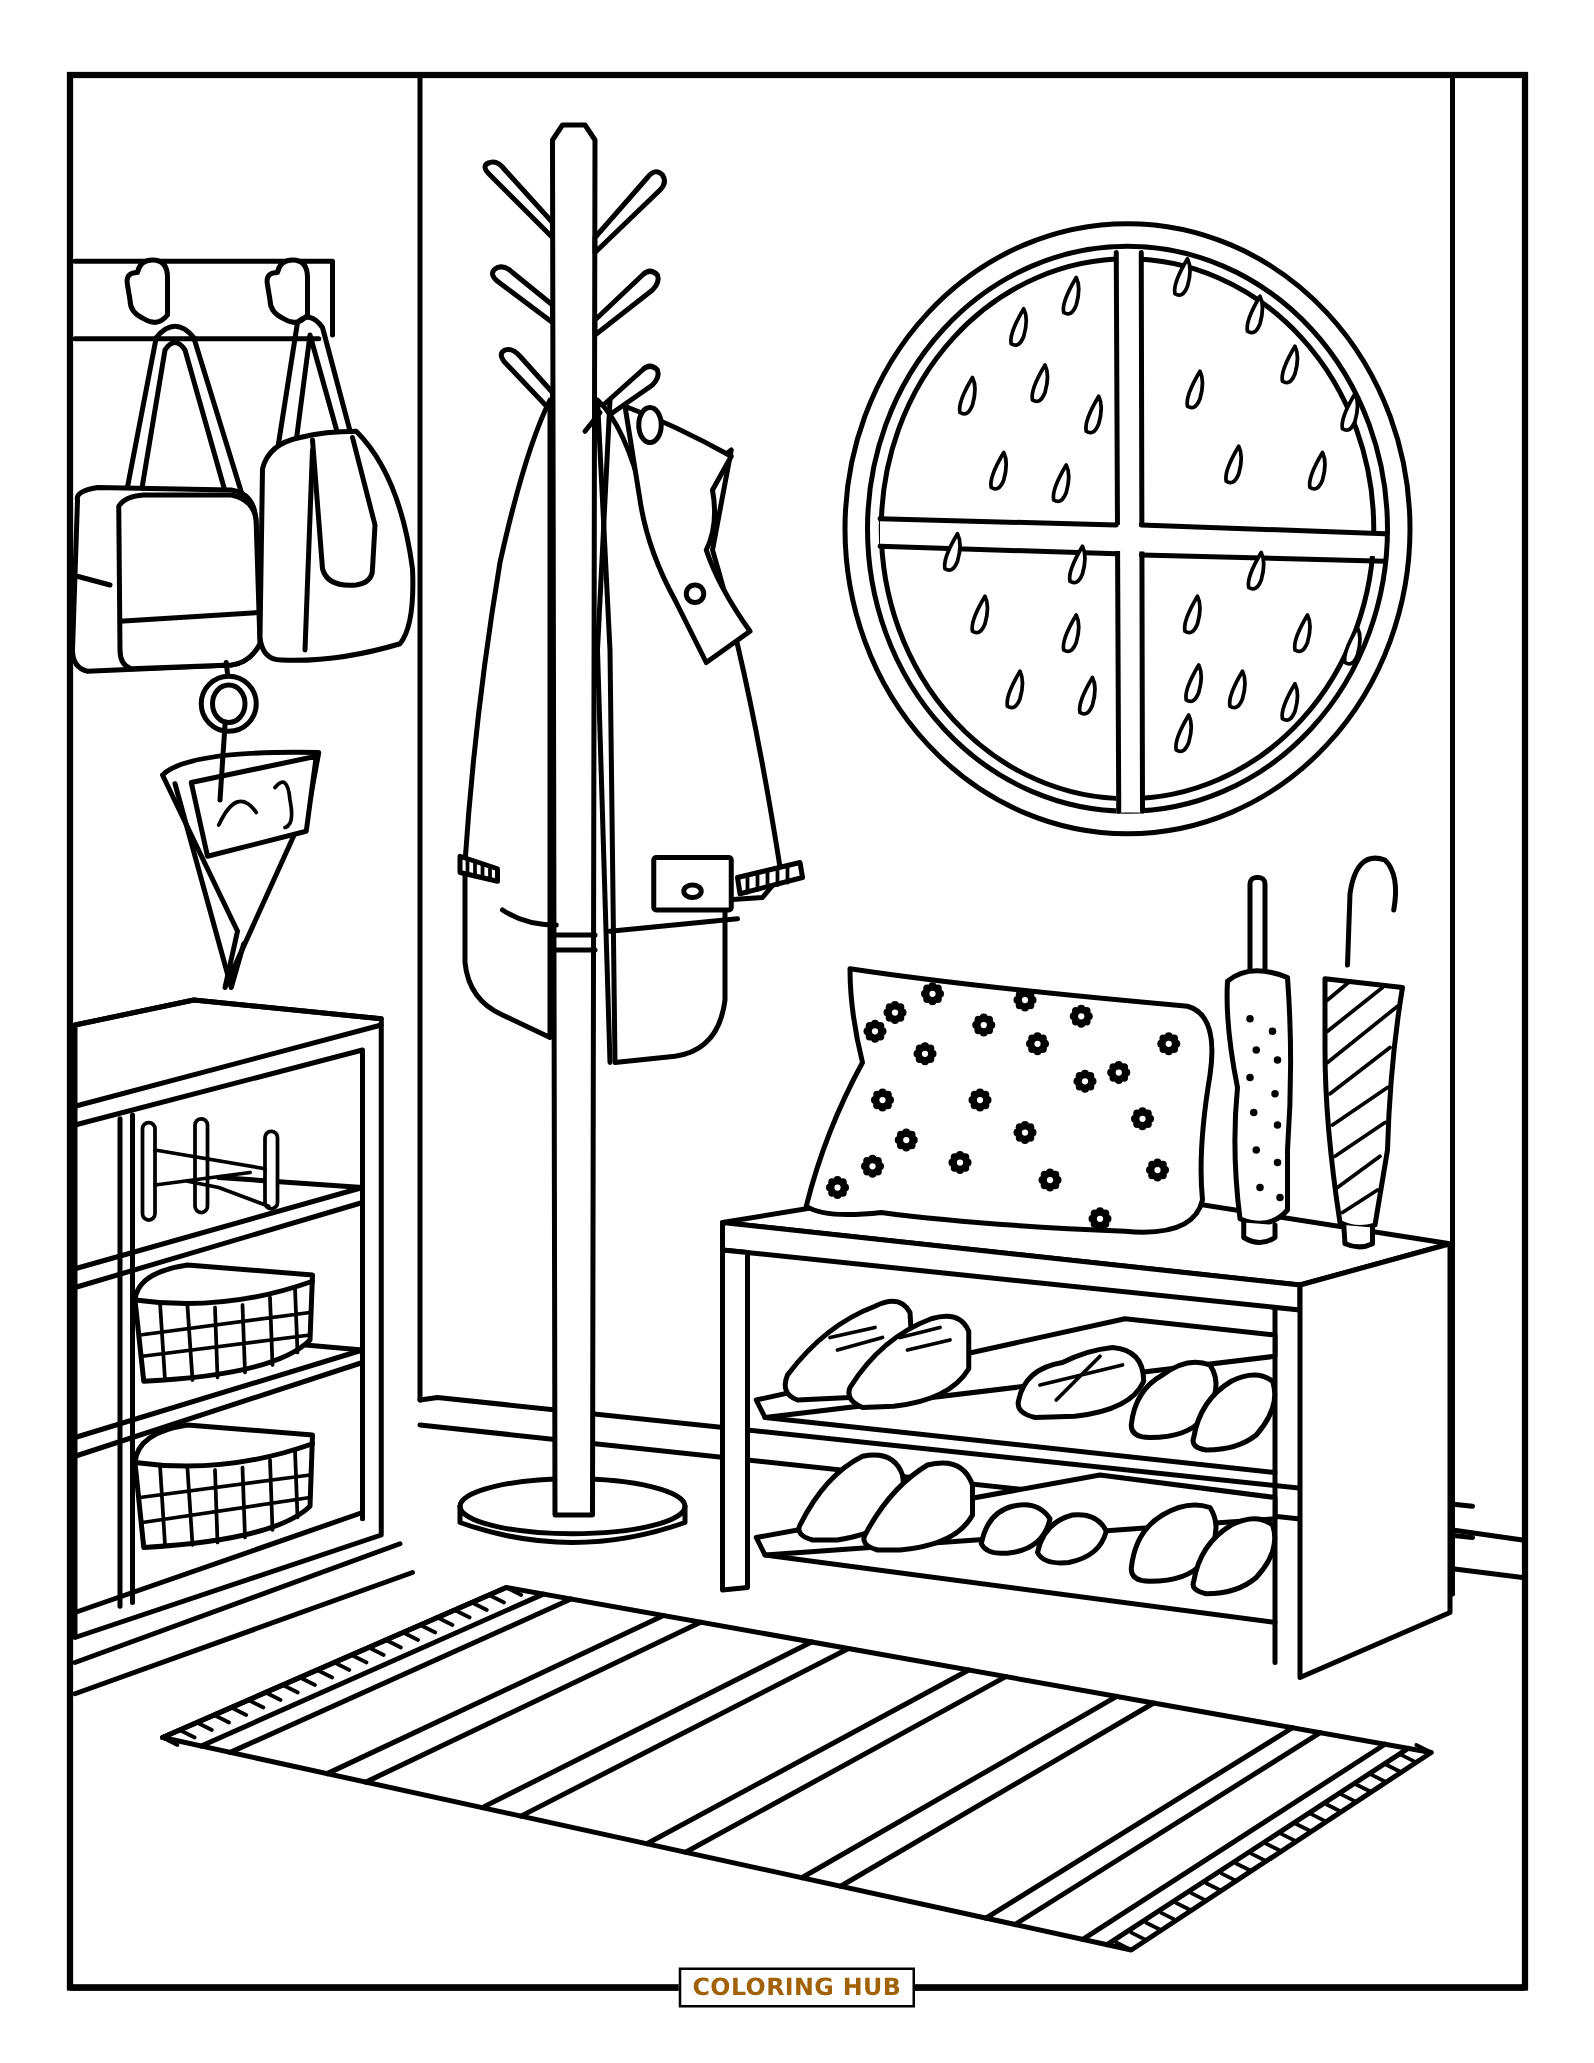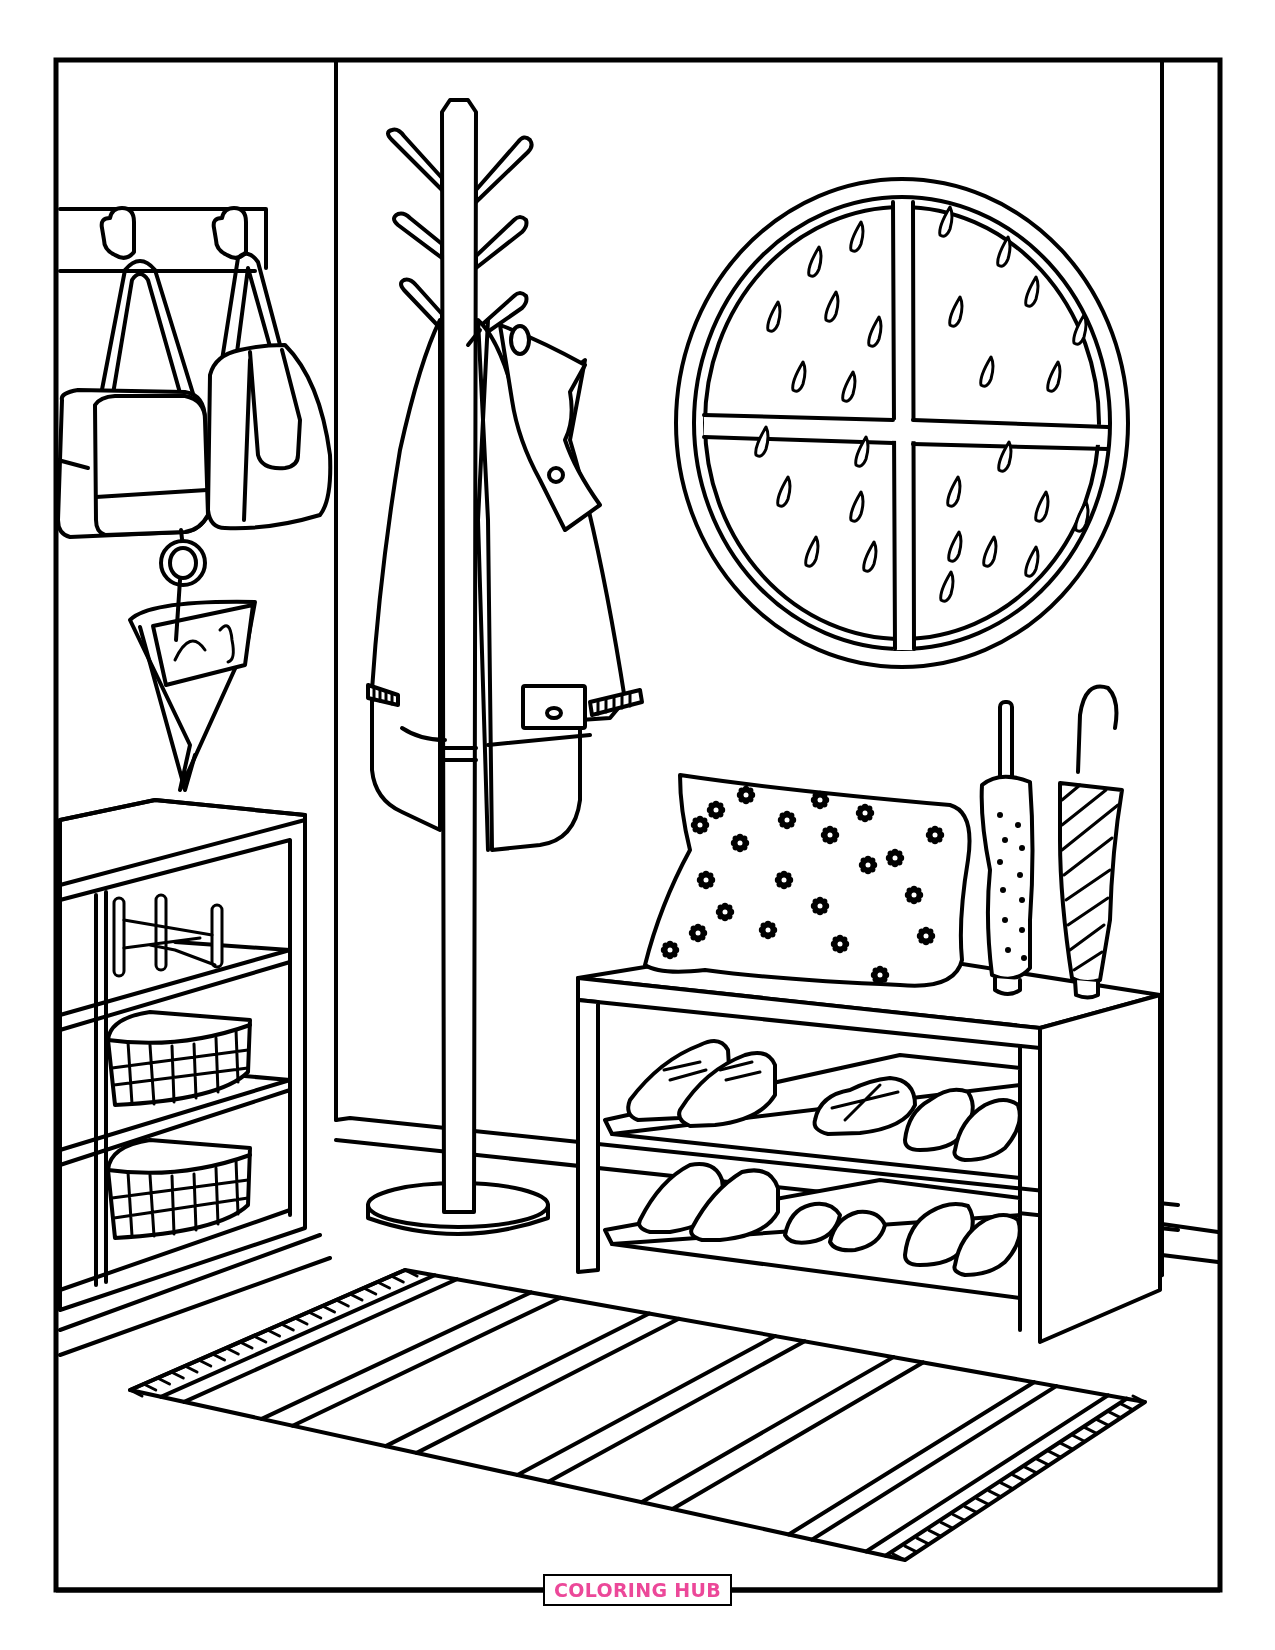--- a/index.html
+++ b/index.html
@@ -4,21 +4,21 @@
 <style>
   html,body{margin:0;padding:0;background:#ffffff;}
   body{width:1275px;height:1650px;position:relative;overflow:hidden;font-family:"DejaVu Sans",sans-serif;}
   #art{position:absolute;left:0;top:0;width:1275px;height:1650px;}
   .ln{fill:none;stroke:#000;stroke-width:4;stroke-linejoin:round;stroke-linecap:round;}
   .lt{fill:none;stroke:#000;stroke-width:3;stroke-linejoin:round;stroke-linecap:round;}
   .wf{fill:#fff;stroke:#000;stroke-width:4;stroke-linejoin:round;stroke-linecap:round;}
   .wf3{fill:#fff;stroke:#000;stroke-width:3;stroke-linejoin:round;stroke-linecap:round;}
   .blk{fill:#000;}
   #logo{position:absolute;left:543px;top:1574px;width:189px;height:32px;background:#fff;border:2px solid #000;box-sizing:border-box;
-        display:flex;align-items:center;justify-content:center;font-family:"DejaVu Sans",sans-serif;font-weight:bold;font-size:19px;letter-spacing:0.3px;color:#ec4899;}
+        display:flex;align-items:center;justify-content:center;font-family:"DejaVu Sans",sans-serif;font-weight:bold;font-size:19px;letter-spacing:0.3px;color:#a16207;}
 </style>
 </head>
 <body>
 
 <svg id="art" viewBox="0 0 1275 1650" xmlns="http://www.w3.org/2000/svg">
 
   <rect x="56" y="60" width="1164" height="1530" fill="none" stroke="#000" stroke-width="5"></rect>
 
   <g>
     <line class="ln" x1="336" y1="60" x2="336" y2="1120"></line>

